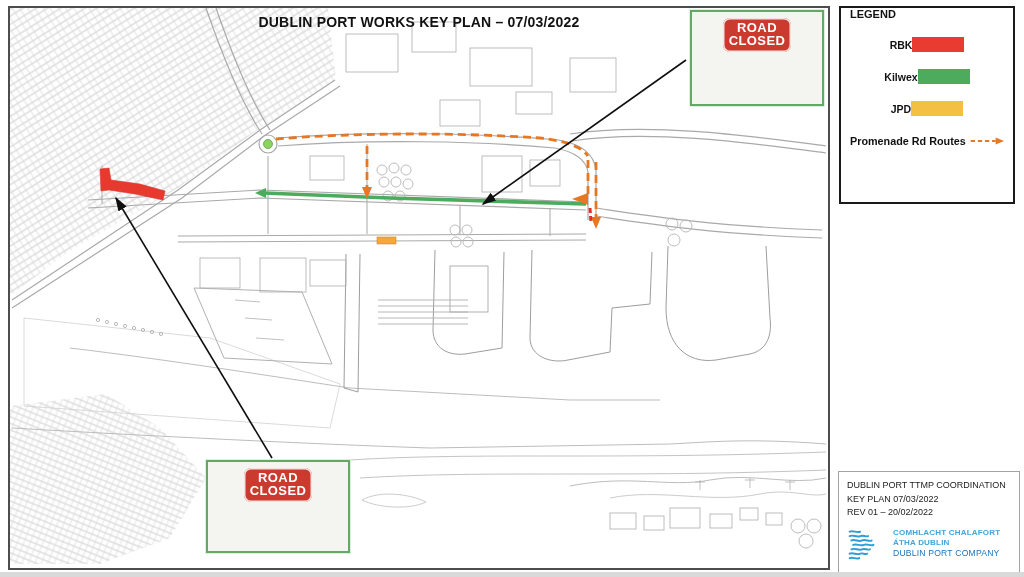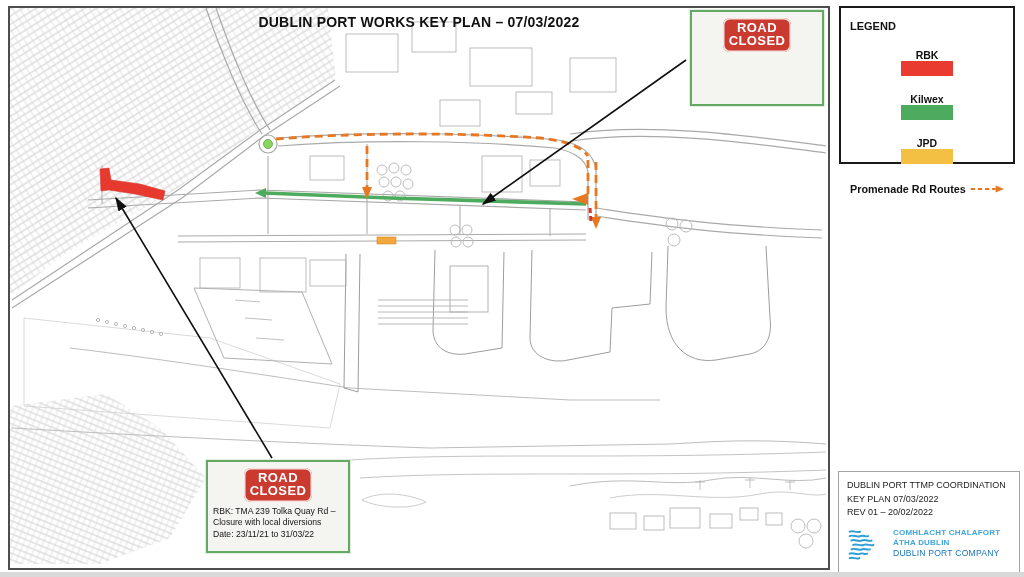--- a/index.html
+++ b/index.html
@@ -14,23 +14,23 @@
   
   .callout{position:absolute;background:#f4f4f1;border:2px solid #63a963;box-shadow:0 0 0 1px #e2eee2;}
   .callout-kilwex{left:680px;top:2px;width:130px;height:92px;}
   .callout-rbk{left:196px;top:452px;width:140px;height:89px;}
   .road-sign{margin:6px auto 4px auto;width:68px;border-radius:7px;color:#fff;font-weight:bold;text-align:center;
     padding:3px 0 4px 0;line-height:1.02;font-size:13px;letter-spacing:.4px;box-shadow:inset 0 0 0 1.5px rgba(255,255,255,.85);}
   .road-sign span{display:block;}
   .callout-text{font-size:8.6px;line-height:1.38;color:#141414;padding:0 5px;}
 
   
-  .legend{position:absolute;left:839px;top:6px;width:176px;height:158px;border:2px solid #1a1a1a;background:#fff;box-sizing:border-box;padding:12px 9px;}
+  .legend{position:absolute;left:839px;top:6px;width:176px;height:198px;border:2px solid #1a1a1a;background:#fff;box-sizing:border-box;padding:0 9px;}
   .legend-title{font-size:11px;font-weight:bold;color:#111;}
-  .legend-row{display:flex;align-items:center;justify-content:flex-start;margin-top:17px;flex-direction:column;}
+  .legend-row{display:flex;align-items:center;justify-content:center;margin-top:17px;}
   .legend-label{font-size:10.5px;color:#111;font-weight:600;}
   .swatch{width:52px;height:15px;display:inline-block;}
   .legend-route-row{display:flex;align-items:flex-start;margin-top:19px;}
   .legend-route-label{font-size:10.8px;font-weight:bold;color:#111;white-space:nowrap;}
   .legend-route-row svg{margin-left:4px;}
 
   
   .title-block{position:absolute;left:838px;top:471px;width:182px;height:124px;border:1px solid #a3a3a3;background:#fff;box-sizing:border-box;padding:7px 8px 5px 8px;}
   .tb-line{font-size:9px;color:#222;line-height:1.5;white-space:nowrap;}
   .logo-row{display:flex;align-items:center;margin-top:6px;gap:12px;}
@@ -219,25 +219,20 @@
         <span>ROAD</span>
         <span>CLOSED</span>
       </div>
     </div>
 
     <div class="callout callout-rbk">
       <div class="road-sign" style="background-color: rgb(203, 58, 46);">
         <span>ROAD</span>
         <span>CLOSED</span>
       </div>
-      <div class="callout-text">
-        <div>RBK: TMA 239 Tolka Quay Rd –</div>
-        <div>Closure with local diversions</div>
-        <div>Date: 23/11/21 to 31/03/22</div>
-      </div>
     </div>
   </div>
 
   <div class="legend">
     <div class="legend-title">LEGEND</div>
 
     <div class="legend-row">
       <span class="legend-label">RBK</span>
       <span class="swatch" style="background-color: rgb(234, 59, 48);"></span>
     </div>

